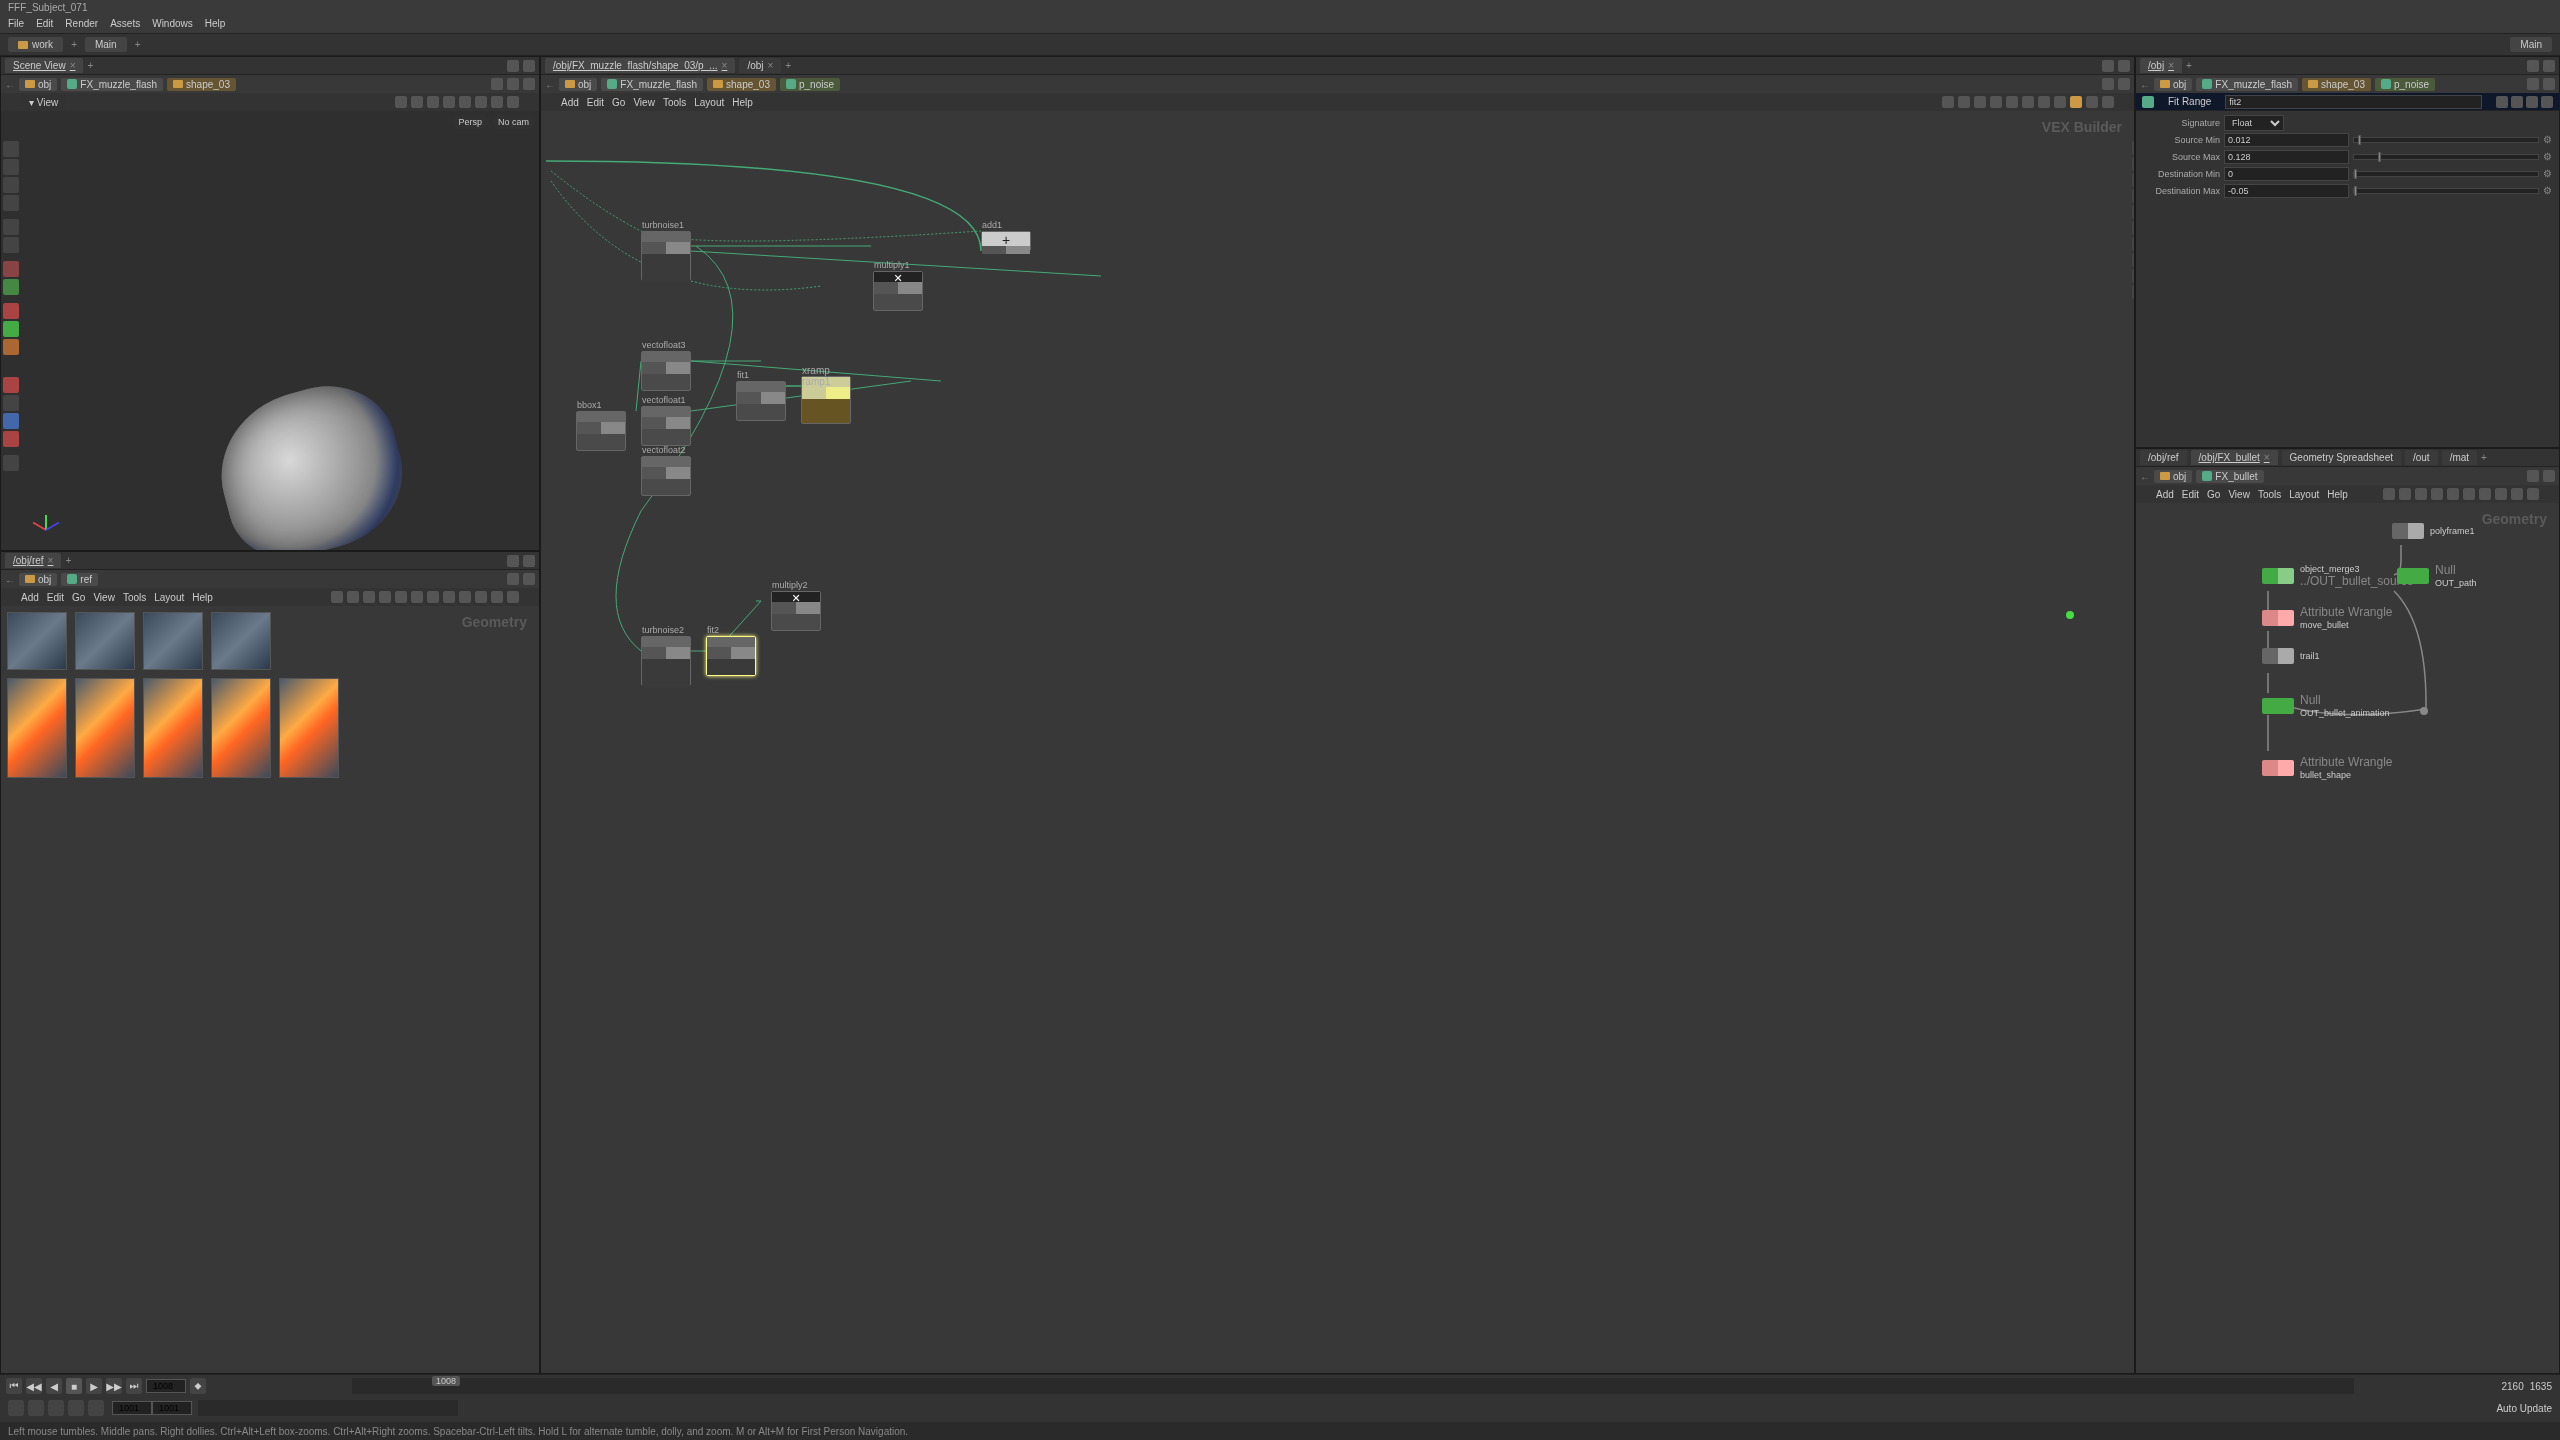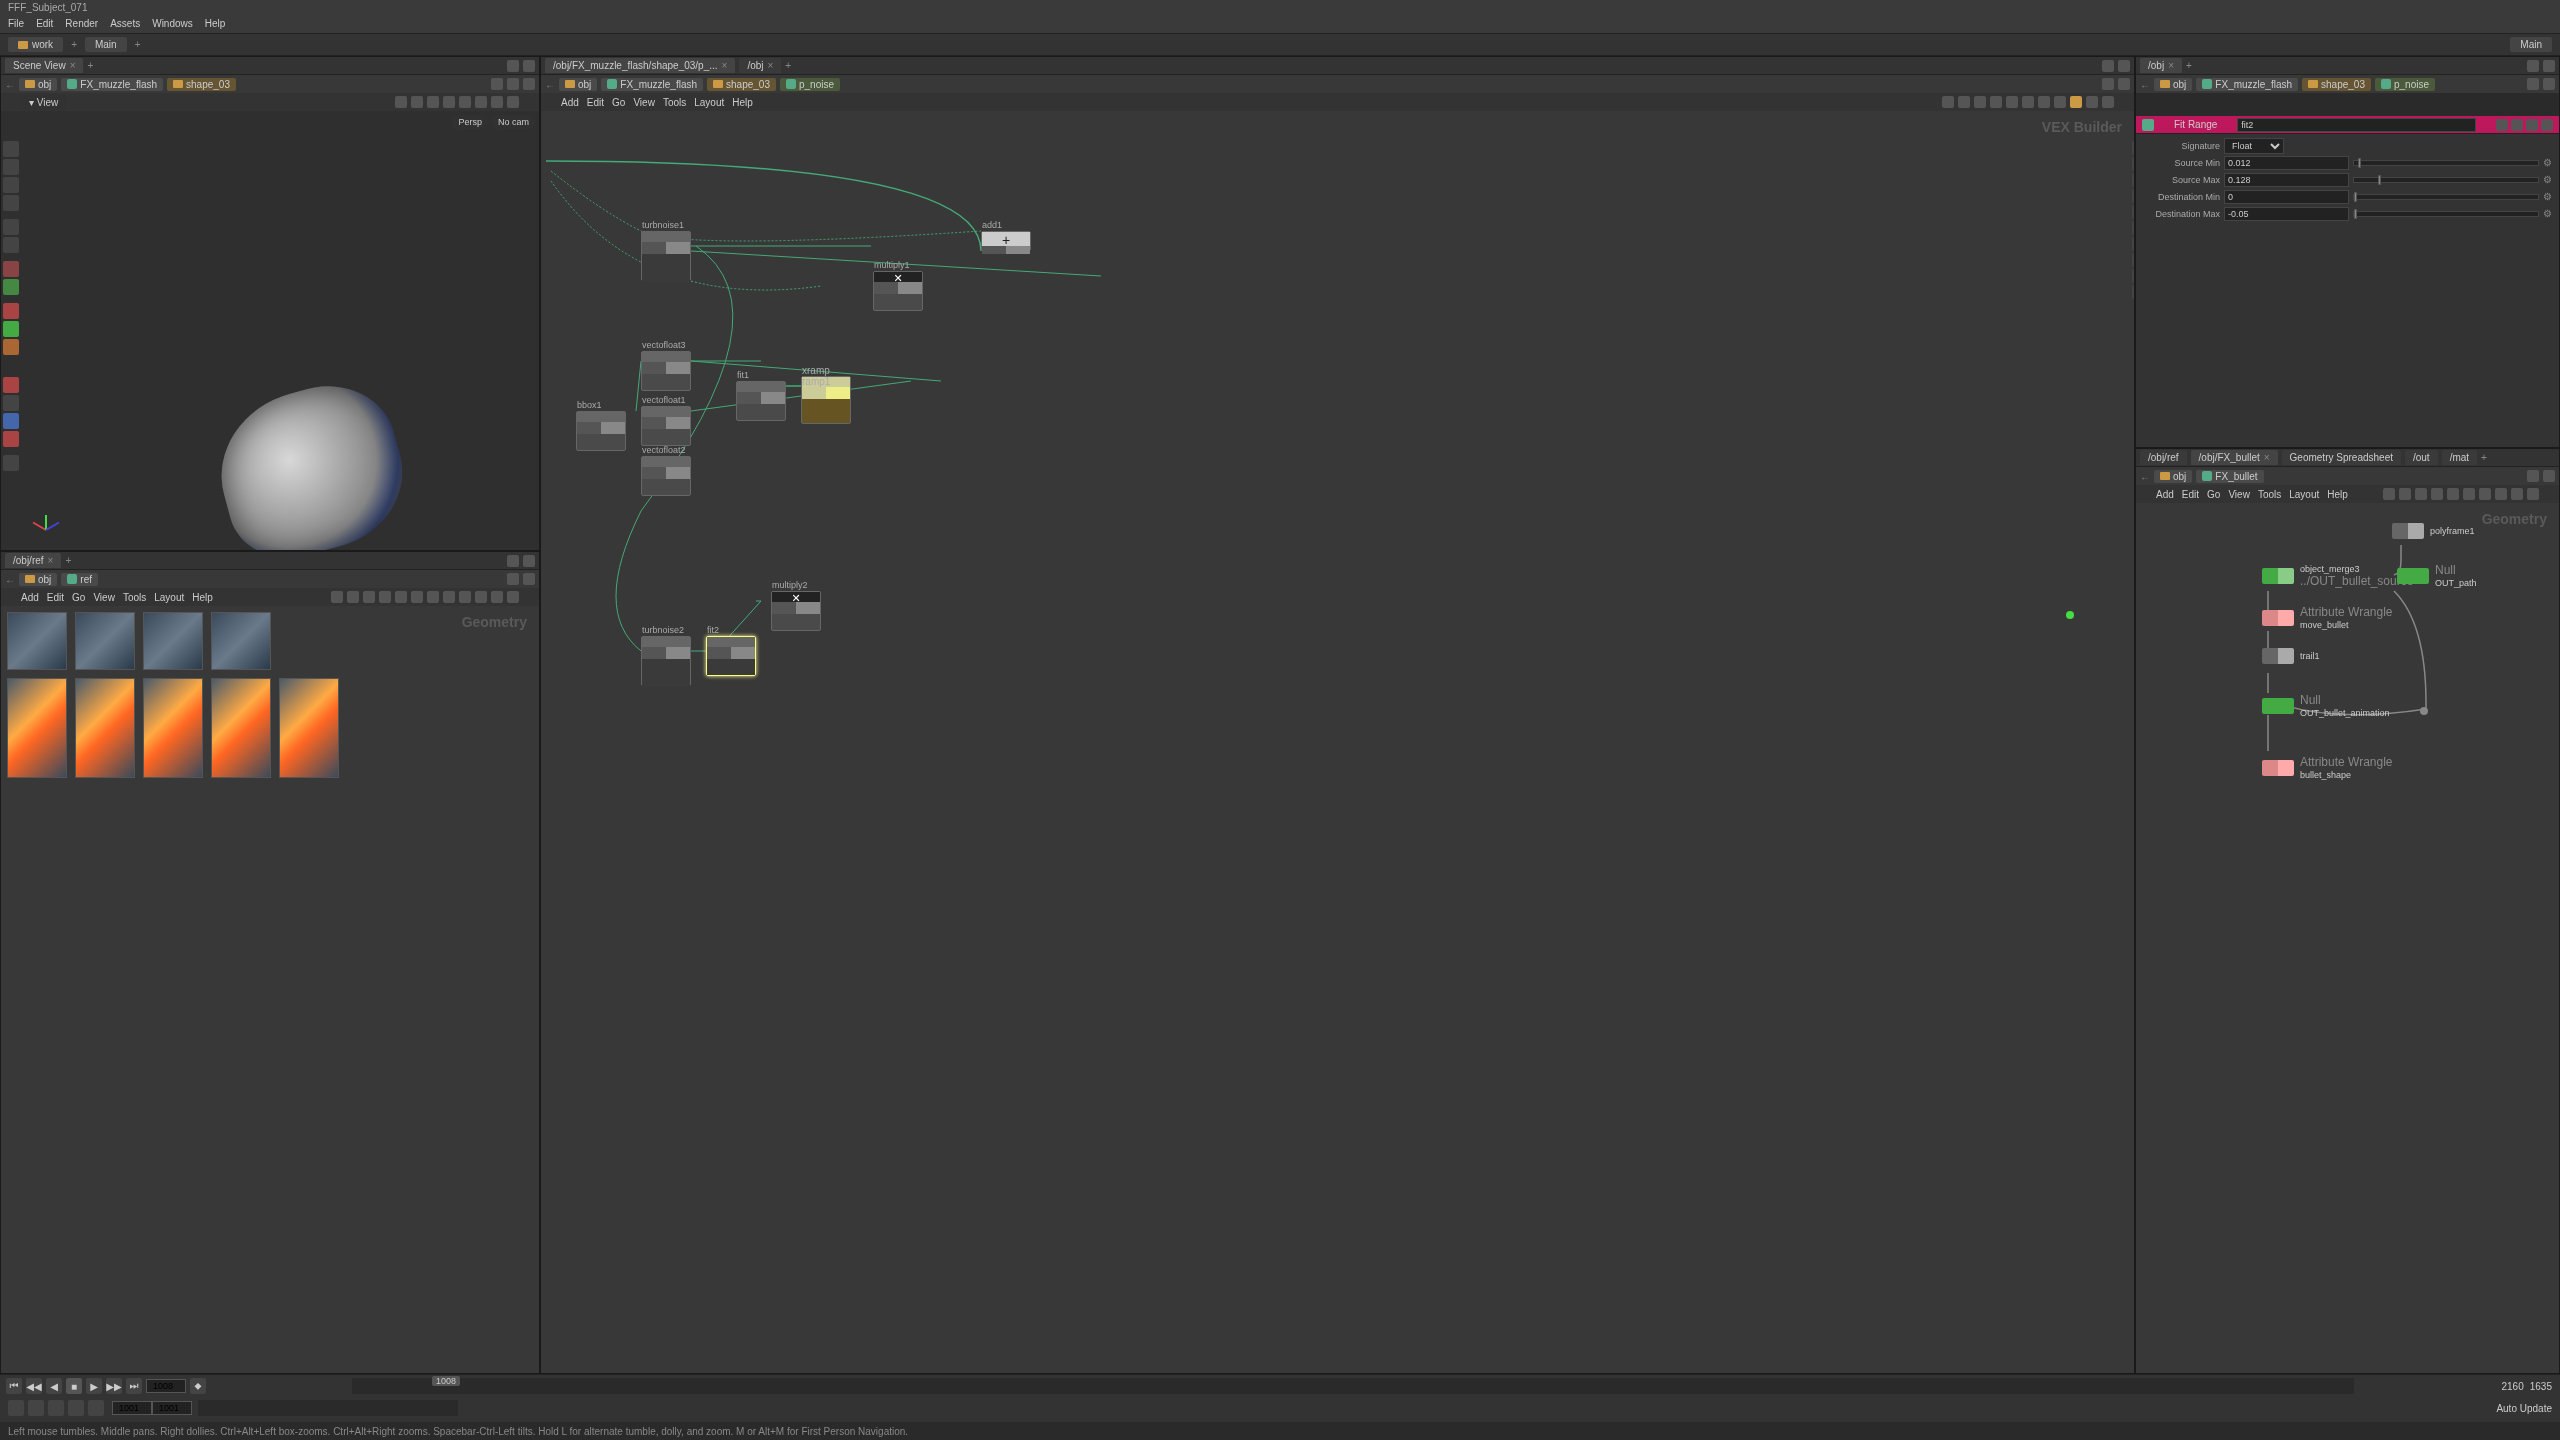--- a/index.html
+++ b/index.html
@@ -10,21 +10,21 @@
 .menu-bar span { color: #ccc; cursor: pointer; font-size: 10px; }
 .shelf { background: #333; height: 22px; display: flex; align-items: center; gap: 8px; padding: 0 8px; border-bottom: 1px solid #222; }
 .shelf-tab { background: #444; padding: 2px 10px; border-radius: 2px; color: #ccc; font-size: 9px; display: flex; align-items: center; gap: 4px; }
 .main-content { flex: 1; display: flex; position: relative; }
 .pane { display: flex; flex-direction: column; border: 1px solid #1a1a1a; background: #2a2a2a; }
 .pane-left { width: 540px; display: flex; flex-direction: column; }
 .pane-mid { flex: 1; display: flex; flex-direction: column; }
 .pane-right { width: 425px; display: flex; flex-direction: column; }
 .tab-row { background: #333; height: 18px; display: flex; align-items: center; padding: 0 4px; gap: 4px; border-bottom: 1px solid #222; }
 .tab { background: #3a3a3a; padding: 2px 8px; font-size: 9px; color: #ccc; border-radius: 2px 2px 0 0; }
-.tab.active { background: #444; }
+.tab.active { background: #444; text-decoration: underline; }
 .tab-close { color: #888; margin-left: 4px; }
 .breadcrumb { background: #383838; height: 18px; display: flex; align-items: center; padding: 0 4px; gap: 4px; font-size: 9px; }
 .bc-item { background: #4a4a4a; padding: 1px 6px; border-radius: 2px; color: #ccc; display: flex; align-items: center; gap: 3px; }
 .bc-item.yellow { background: #665533; }
 .bc-item.green { background: #4a5a3a; }
 .toolbar { background: #333; height: 18px; display: flex; align-items: center; padding: 0 20px; gap: 8px; font-size: 9px; }
 .toolbar span { cursor: pointer; }
 .toolbar-icons { margin-left: auto; display: flex; gap: 4px; }
 .ico { width: 12px; height: 12px; background: #555; border-radius: 2px; display: inline-block; }
 .viewport { flex: 1; background: #2f2f2f; position: relative; overflow: hidden; }
@@ -49,21 +49,21 @@
 .node-label { position: absolute; top: -12px; left: 0; font-size: 9px; color: #aaa; white-space: nowrap; }
 .node-body { height: 12px; background: linear-gradient(90deg, #555 50%, #888 50%); }
 .node-sm { width: 50px; height: 40px; }
 .node-med { width: 50px; height: 50px; }
 .node-header { height: 10px; background: #666; }
 .node.yellow .node-body { background: linear-gradient(90deg, #cc9 50%, #ee8 50%); }
 .node.yellow { background: #886622; }
 .node.selected { border: 1px solid #ff8; box-shadow: 0 0 4px #ff8; }
 svg.wires { position: absolute; top: 0; left: 0; width: 100%; height: 100%; pointer-events: none; }
 .params { flex: 1; background: #333; padding: 4px; }
-.param-hdr { background: #be185d; height: 18px; display: flex; align-items: center; padding: 0 6px; gap: 20px; font-size: 10px; border-bottom: 1px solid #222; margin-top: 23px; }
+.param-hdr { background: #0f172a; height: 18px; display: flex; align-items: center; padding: 0 6px; gap: 14px; font-size: 10px; border-bottom: 1px solid #222; }
 .param-row { display: flex; align-items: center; height: 16px; gap: 4px; margin-bottom: 1px; }
 .param-label { width: 80px; text-align: right; color: #aaa; font-size: 9px; }
 .param-input { flex: 0 0 42px; background: #222; border: 1px solid #444; color: #ccc; padding: 1px 3px; font-size: 9px; }
 .param-slider { flex: 1; height: 6px; background: #222; position: relative; border: 1px solid #444; }
 .param-slider .thumb { position: absolute; width: 3px; height: 10px; background: #888; top: -3px; }
 .param-gear { width: 12px; height: 12px; color: #888; font-size: 10px; }
 .gallery { flex: 1; background: #383838; padding: 6px; display: flex; flex-direction: column; gap: 8px; overflow: auto; position: relative; }
 .gallery-row { display: flex; gap: 8px; }
 .thumb { width: 60px; height: 58px; background: linear-gradient(135deg, #3a4a5a, #6a7a8a, #2a3a4a); border: 1px solid #555; position: relative; }
 .thumb.big { height: 100px; background: linear-gradient(135deg, #4a5a6a, #ffaa44 40%, #ff6622 55%, #3a4a5a); }

